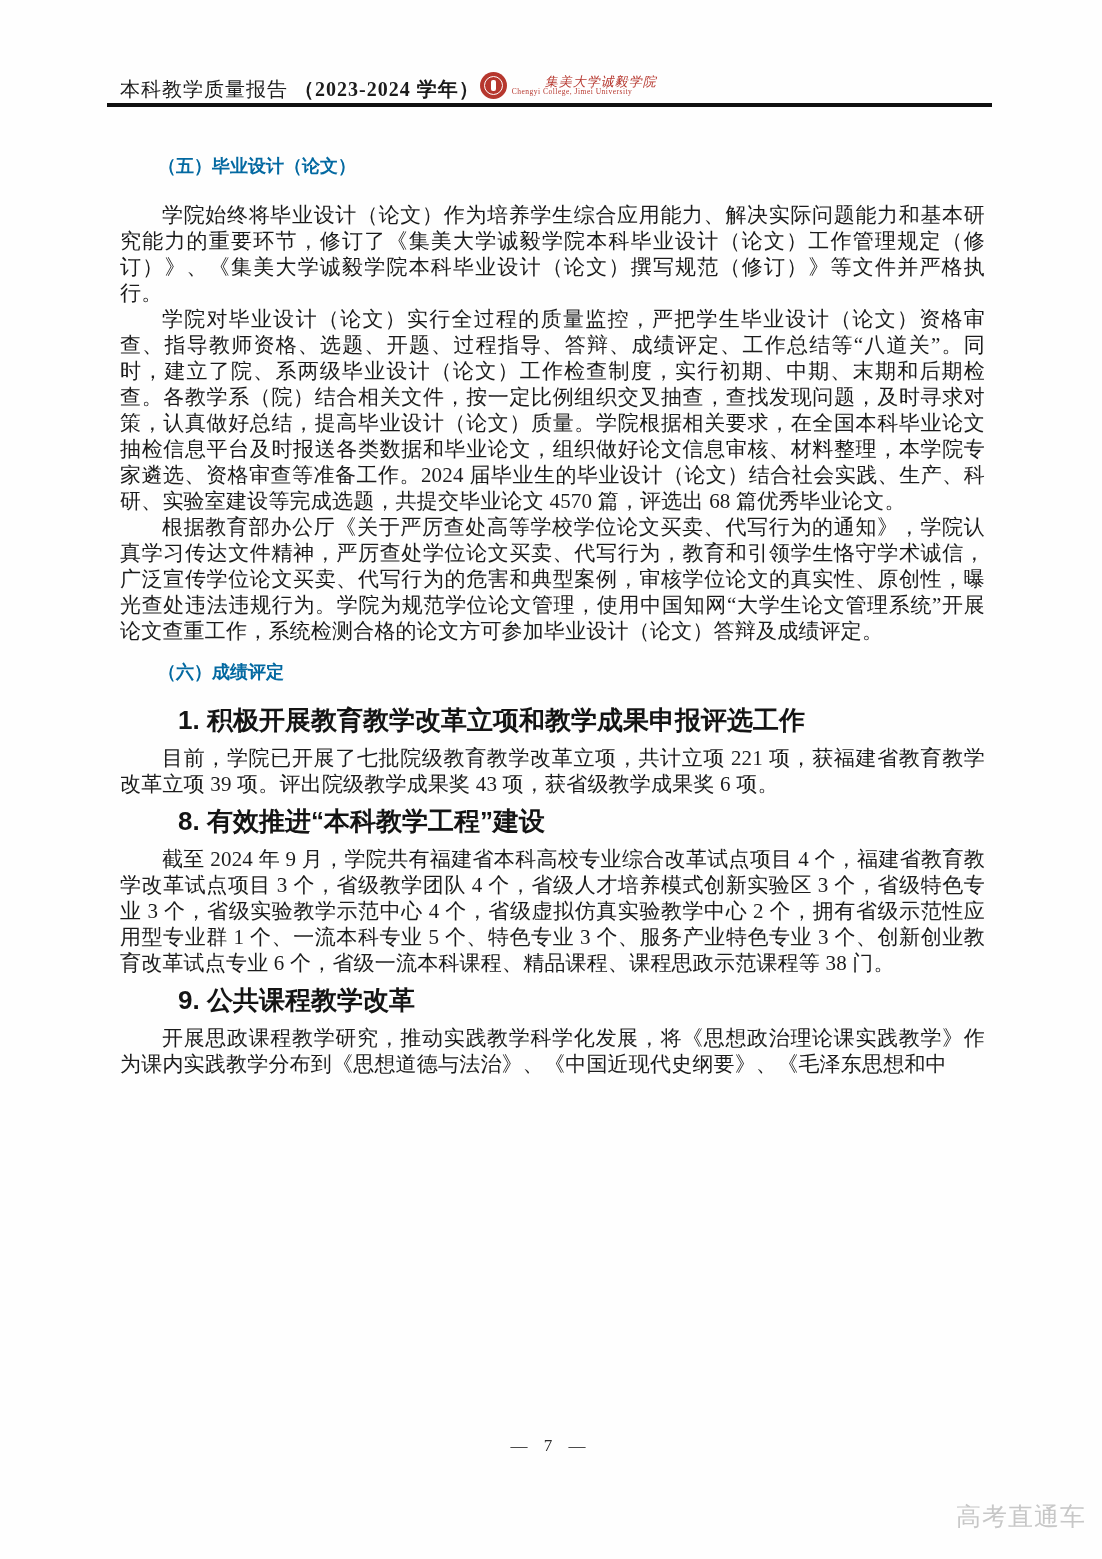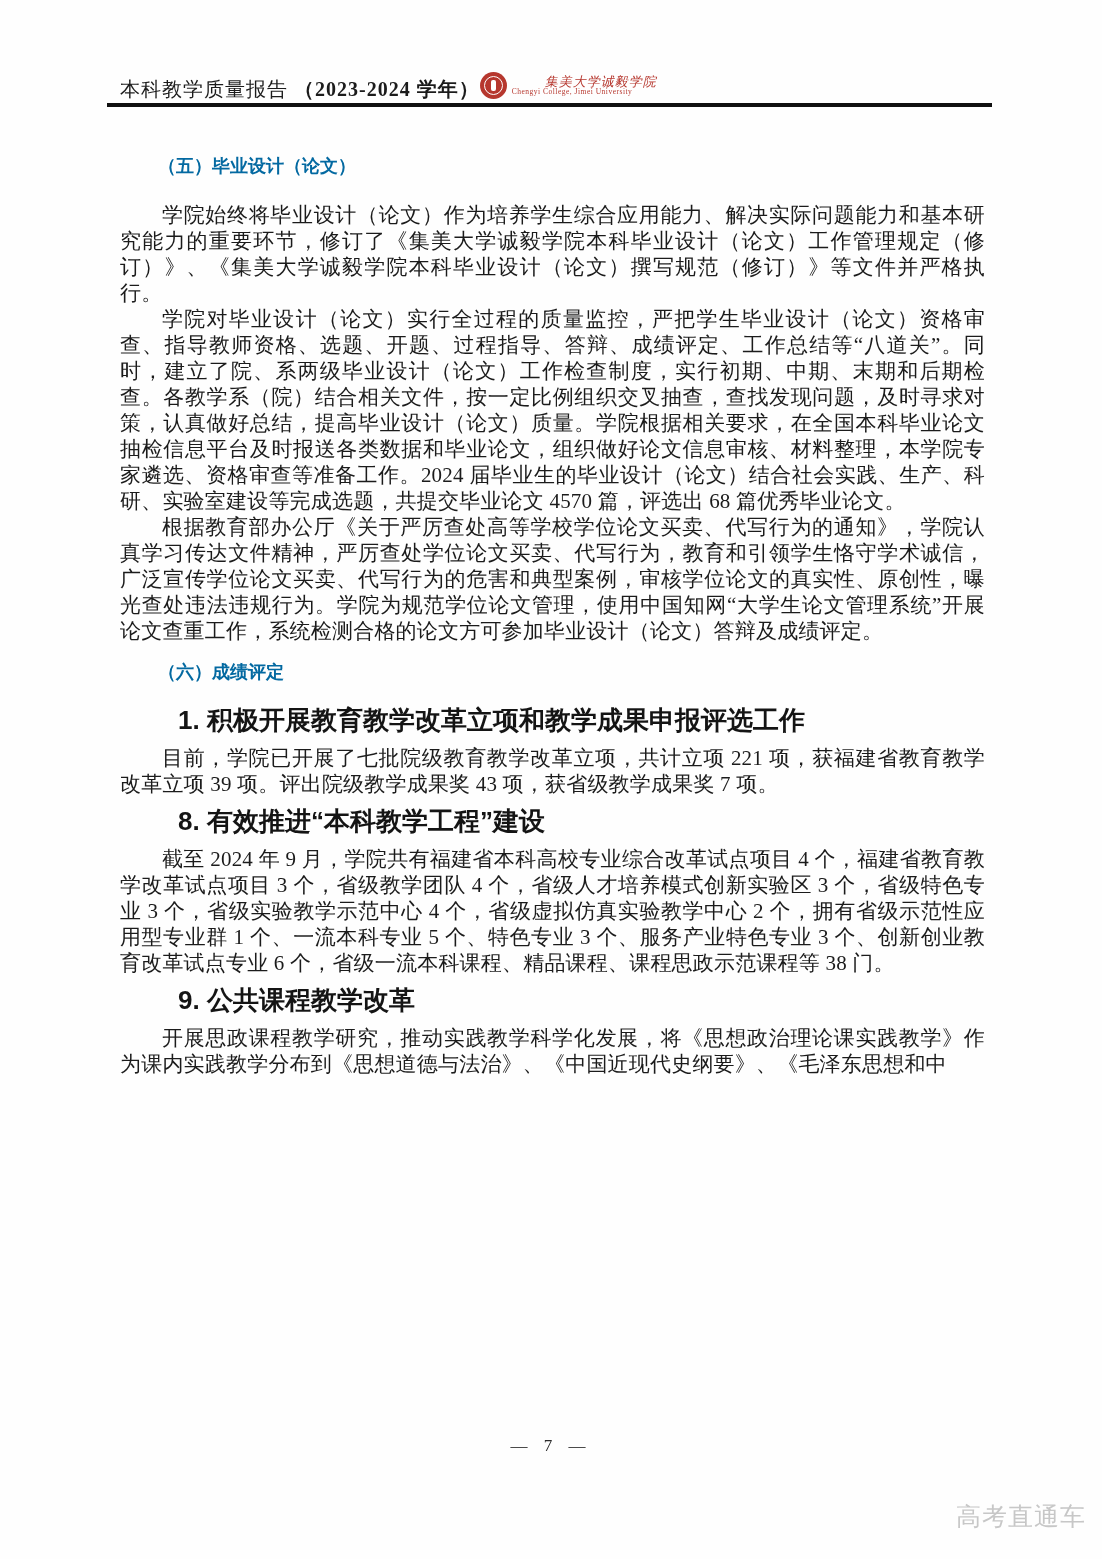--- a/index.html
+++ b/index.html
@@ -155,21 +155,21 @@
 
   <main>
     <h2 class="sec">（五）毕业设计（论文）</h2>
     <p class="body">学院始终将毕业设计（论文）作为培养学生综合应用能力、解决实际问题能力和基本研究能力的重要环节，修订了《集美大学诚毅学院本科毕业设计（论文）工作管理规定（修订）》、《集美大学诚毅学院本科毕业设计（论文）撰写规范（修订）》等文件并严格执行。</p>
     <p class="body">学院对毕业设计（论文）实行全过程的质量监控，严把学生毕业设计（论文）资格审查、指导教师资格、选题、开题、过程指导、答辩、成绩评定、工作总结等“八道关”。同时，建立了院、系两级毕业设计（论文）工作检查制度，实行初期、中期、末期和后期检查。各教学系（院）结合相关文件，按一定比例组织交叉抽查，查找发现问题，及时寻求对策，认真做好总结，提高毕业设计（论文）质量。学院根据相关要求，在全国本科毕业论文抽检信息平台及时报送各类数据和毕业论文，组织做好论文信息审核、材料整理，本学院专家遴选、资格审查等准备工作。2024 届毕业生的毕业设计（论文）结合社会实践、生产、科研、实验室建设等完成选题，共提交毕业论文 4570 篇，评选出 68 篇优秀毕业论文。</p>
     <p class="body">根据教育部办公厅《关于严厉查处高等学校学位论文买卖、代写行为的通知》，学院认真学习传达文件精神，严厉查处学位论文买卖、代写行为，教育和引领学生恪守学术诚信，广泛宣传学位论文买卖、代写行为的危害和典型案例，审核学位论文的真实性、原创性，曝光查处违法违规行为。学院为规范学位论文管理，使用中国知网“大学生论文管理系统”开展论文查重工作，系统检测合格的论文方可参加毕业设计（论文）答辩及成绩评定。</p>
 
     <h2 class="sec second">（六）成绩评定</h2>
 
     <h3 class="sub">1. 积极开展教育教学改革立项和教学成果申报评选工作</h3>
-    <p class="body">目前，学院已开展了七批院级教育教学改革立项，共计立项 221 项，获福建省教育教学改革立项 39 项。评出院级教学成果奖 43 项，获省级教学成果奖 7 项。</p>
+    <p class="body">目前，学院已开展了七批院级教育教学改革立项，共计立项 221 项，获福建省教育教学改革立项 39 项。评出院级教学成果奖 43 项，获省级教学成果奖 6 项。</p>
 
     <h3 class="sub">8. 有效推进“本科教学工程”建设</h3>
     <p class="body">截至 2024 年 9 月，学院共有福建省本科高校专业综合改革试点项目 4 个，福建省教育教学改革试点项目 3 个，省级教学团队 4 个，省级人才培养模式创新实验区 3 个，省级特色专业 3 个，省级实验教学示范中心 4 个，省级虚拟仿真实验教学中心 2 个，拥有省级示范性应用型专业群 1 个、一流本科专业 5 个、特色专业 3 个、服务产业特色专业 3 个、创新创业教育改革试点专业 6 个，省级一流本科课程、精品课程、课程思政示范课程等 38 门。</p>
 
     <h3 class="sub">9. 公共课程教学改革</h3>
     <p class="body">开展思政课程教学研究，推动实践教学科学化发展，将《思想政治理论课实践教学》作为课内实践教学分布到《思想道德与法治》、《中国近现代史纲要》、《毛泽东思想和中</p>
   </main>
 
   <div class="page-number">— 7 —</div>
 

